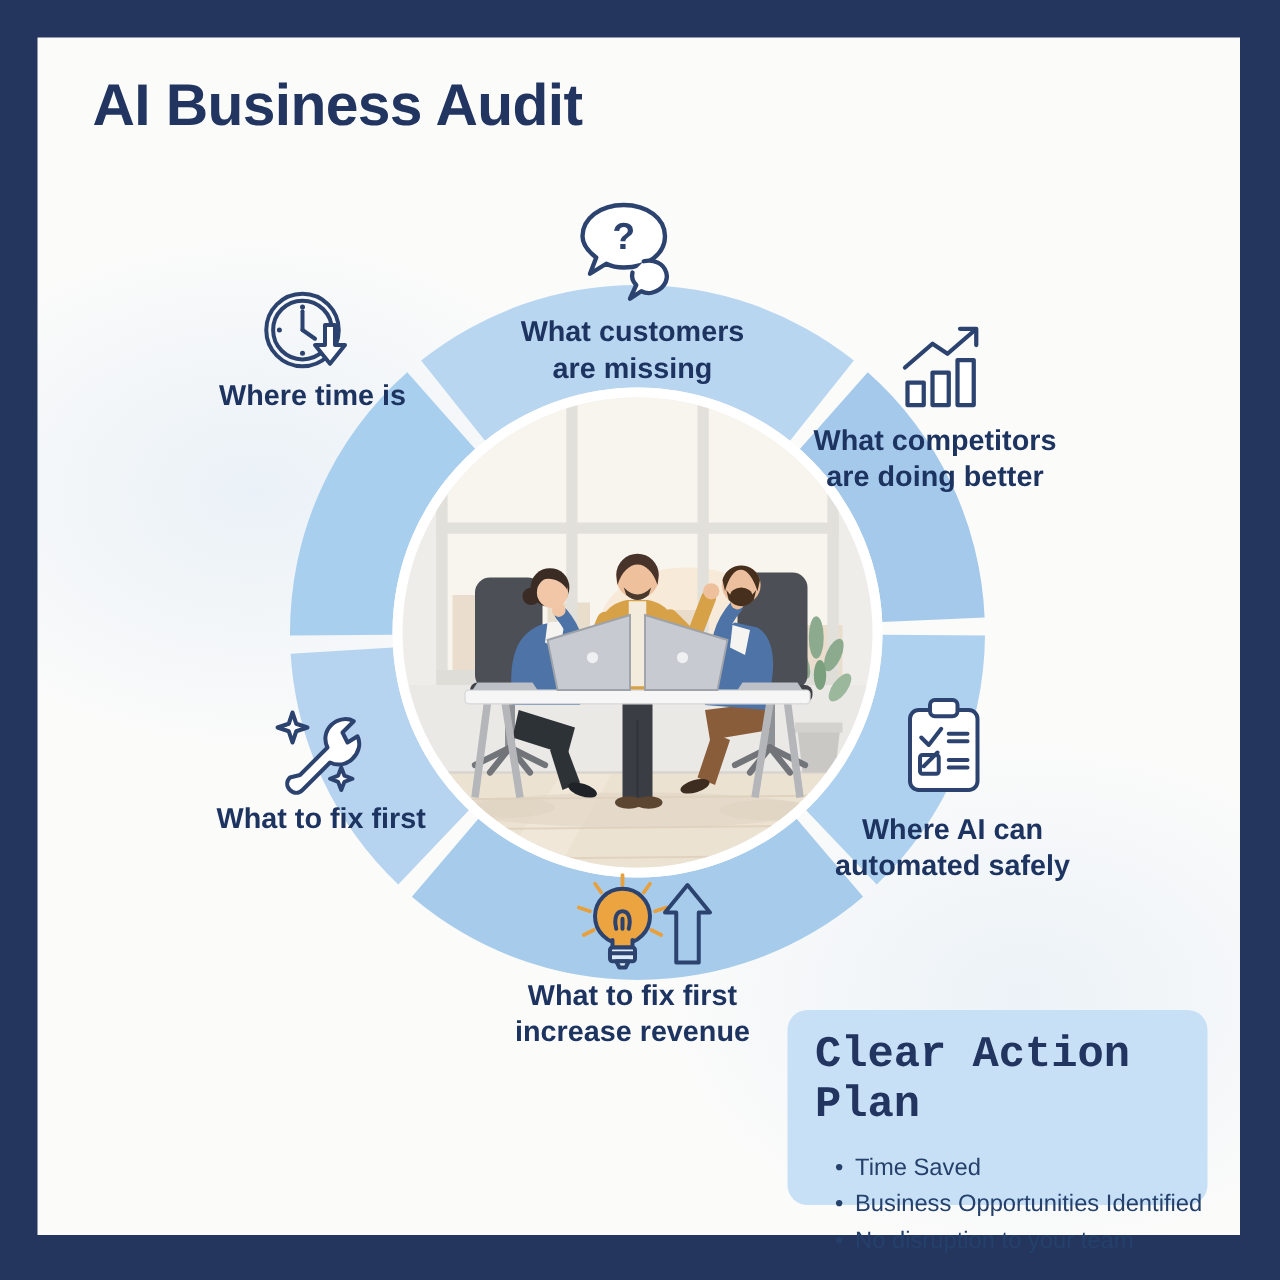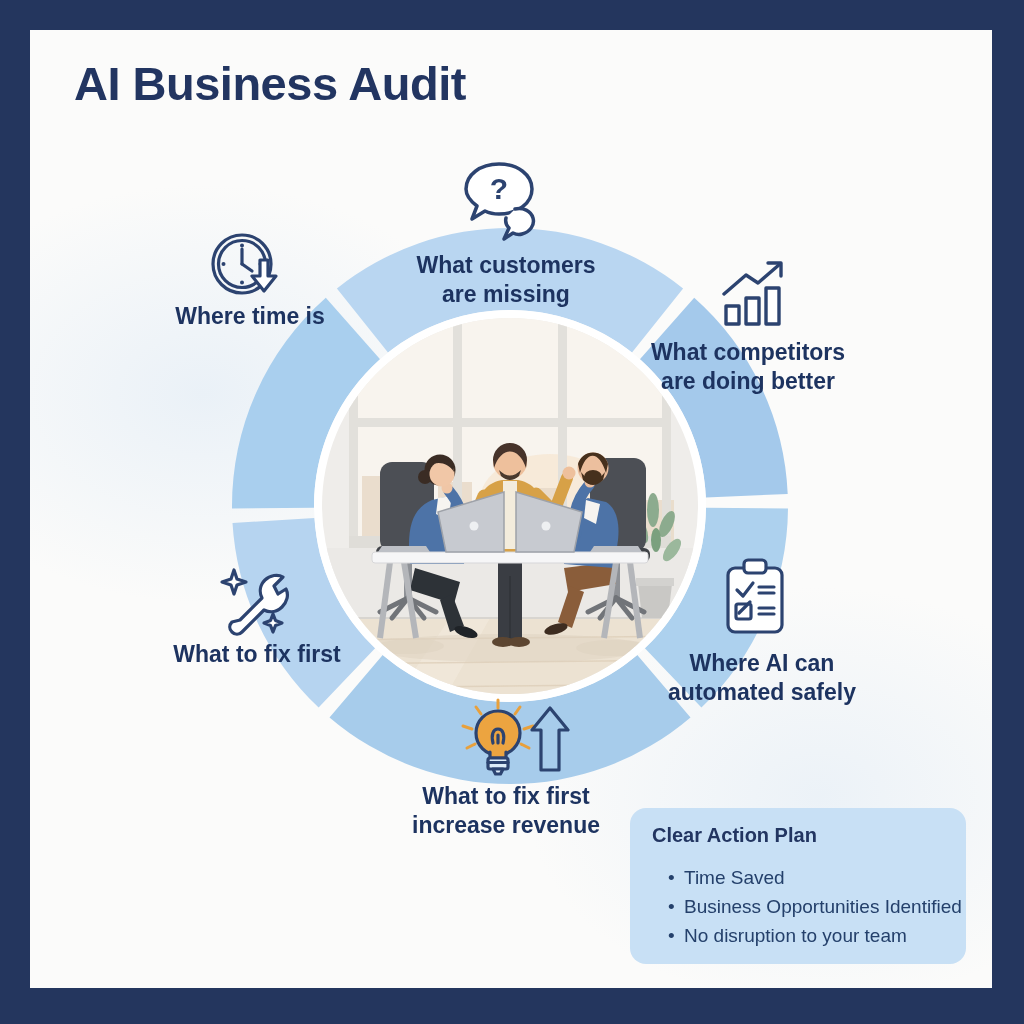--- a/index.html
+++ b/index.html
@@ -12,21 +12,21 @@
       var(--panel_bg,#fbfbfa);}
   h1.title{position:absolute;left:74px;top:56px;margin:0;font-size:47px;font-weight:700;
     letter-spacing:-.5px;color:var(--title_text,#223561);}
   .abs{position:absolute;}
   svg.icon{position:absolute;color:var(--icon_stroke,#2c4370);}
   .wheel-label{position:absolute;text-align:center;font-weight:700;font-size:23px;line-height:29px;
     color:var(--label_text,#1d3360);}
   .wheel-label span{display:block;}
   .plan{position:absolute;left:630px;top:808px;width:336px;height:156px;border-radius:16px;
     background:var(--plan_bg,#c8e0f5);box-sizing:border-box;padding:14px 10px 10px 22px;}
-  .plan h2{margin:2px 0 8px 0;font-size:20px;font-weight:800;color:var(--title_text,#223561);}
+  .plan h2{margin:2px 0 8px 0;font-size:35px;font-weight:800;color:var(--title_text,#223561);font-family:Liberation Mono, monospace;}
   .plan ul{list-style:none;margin:16px;padding:0;}
   .plan li{font-size:19px;line-height:29px;color:var(--plan_text,#24406b);white-space:nowrap;}
   .plan li .dot{display:inline-block;width:16px;}
 </style>
 </head>
 <body>
 
 <div class="stage">
   <div class="panel"></div>
 

